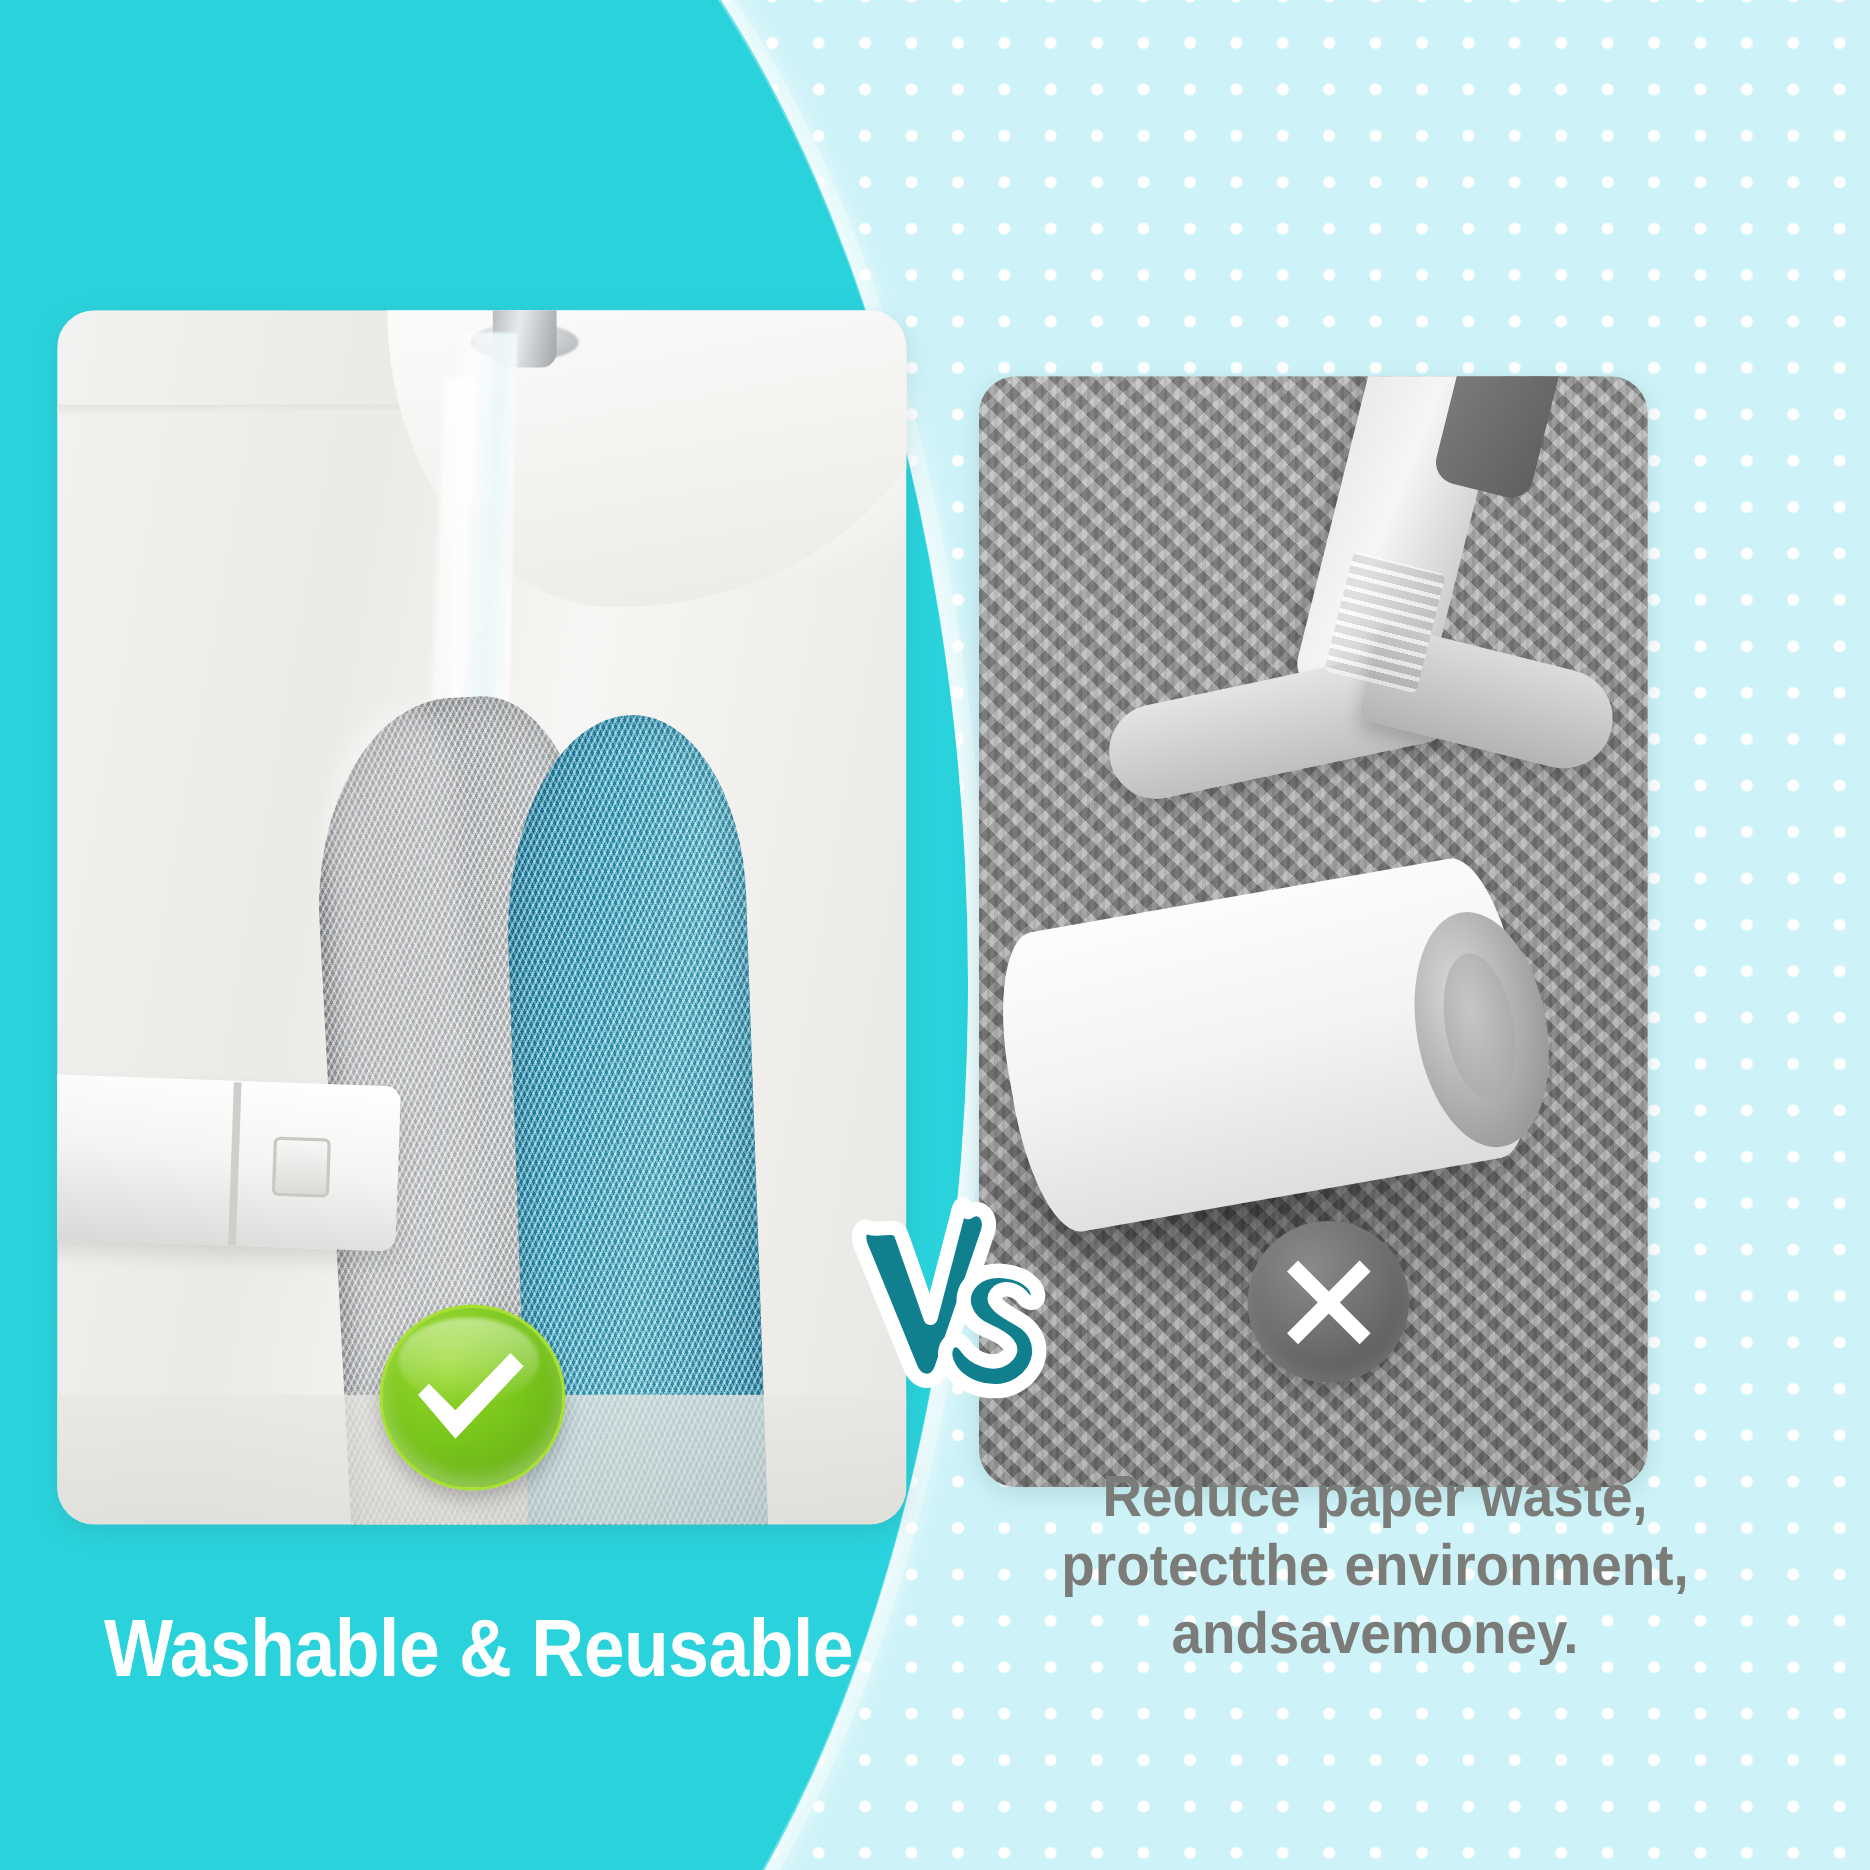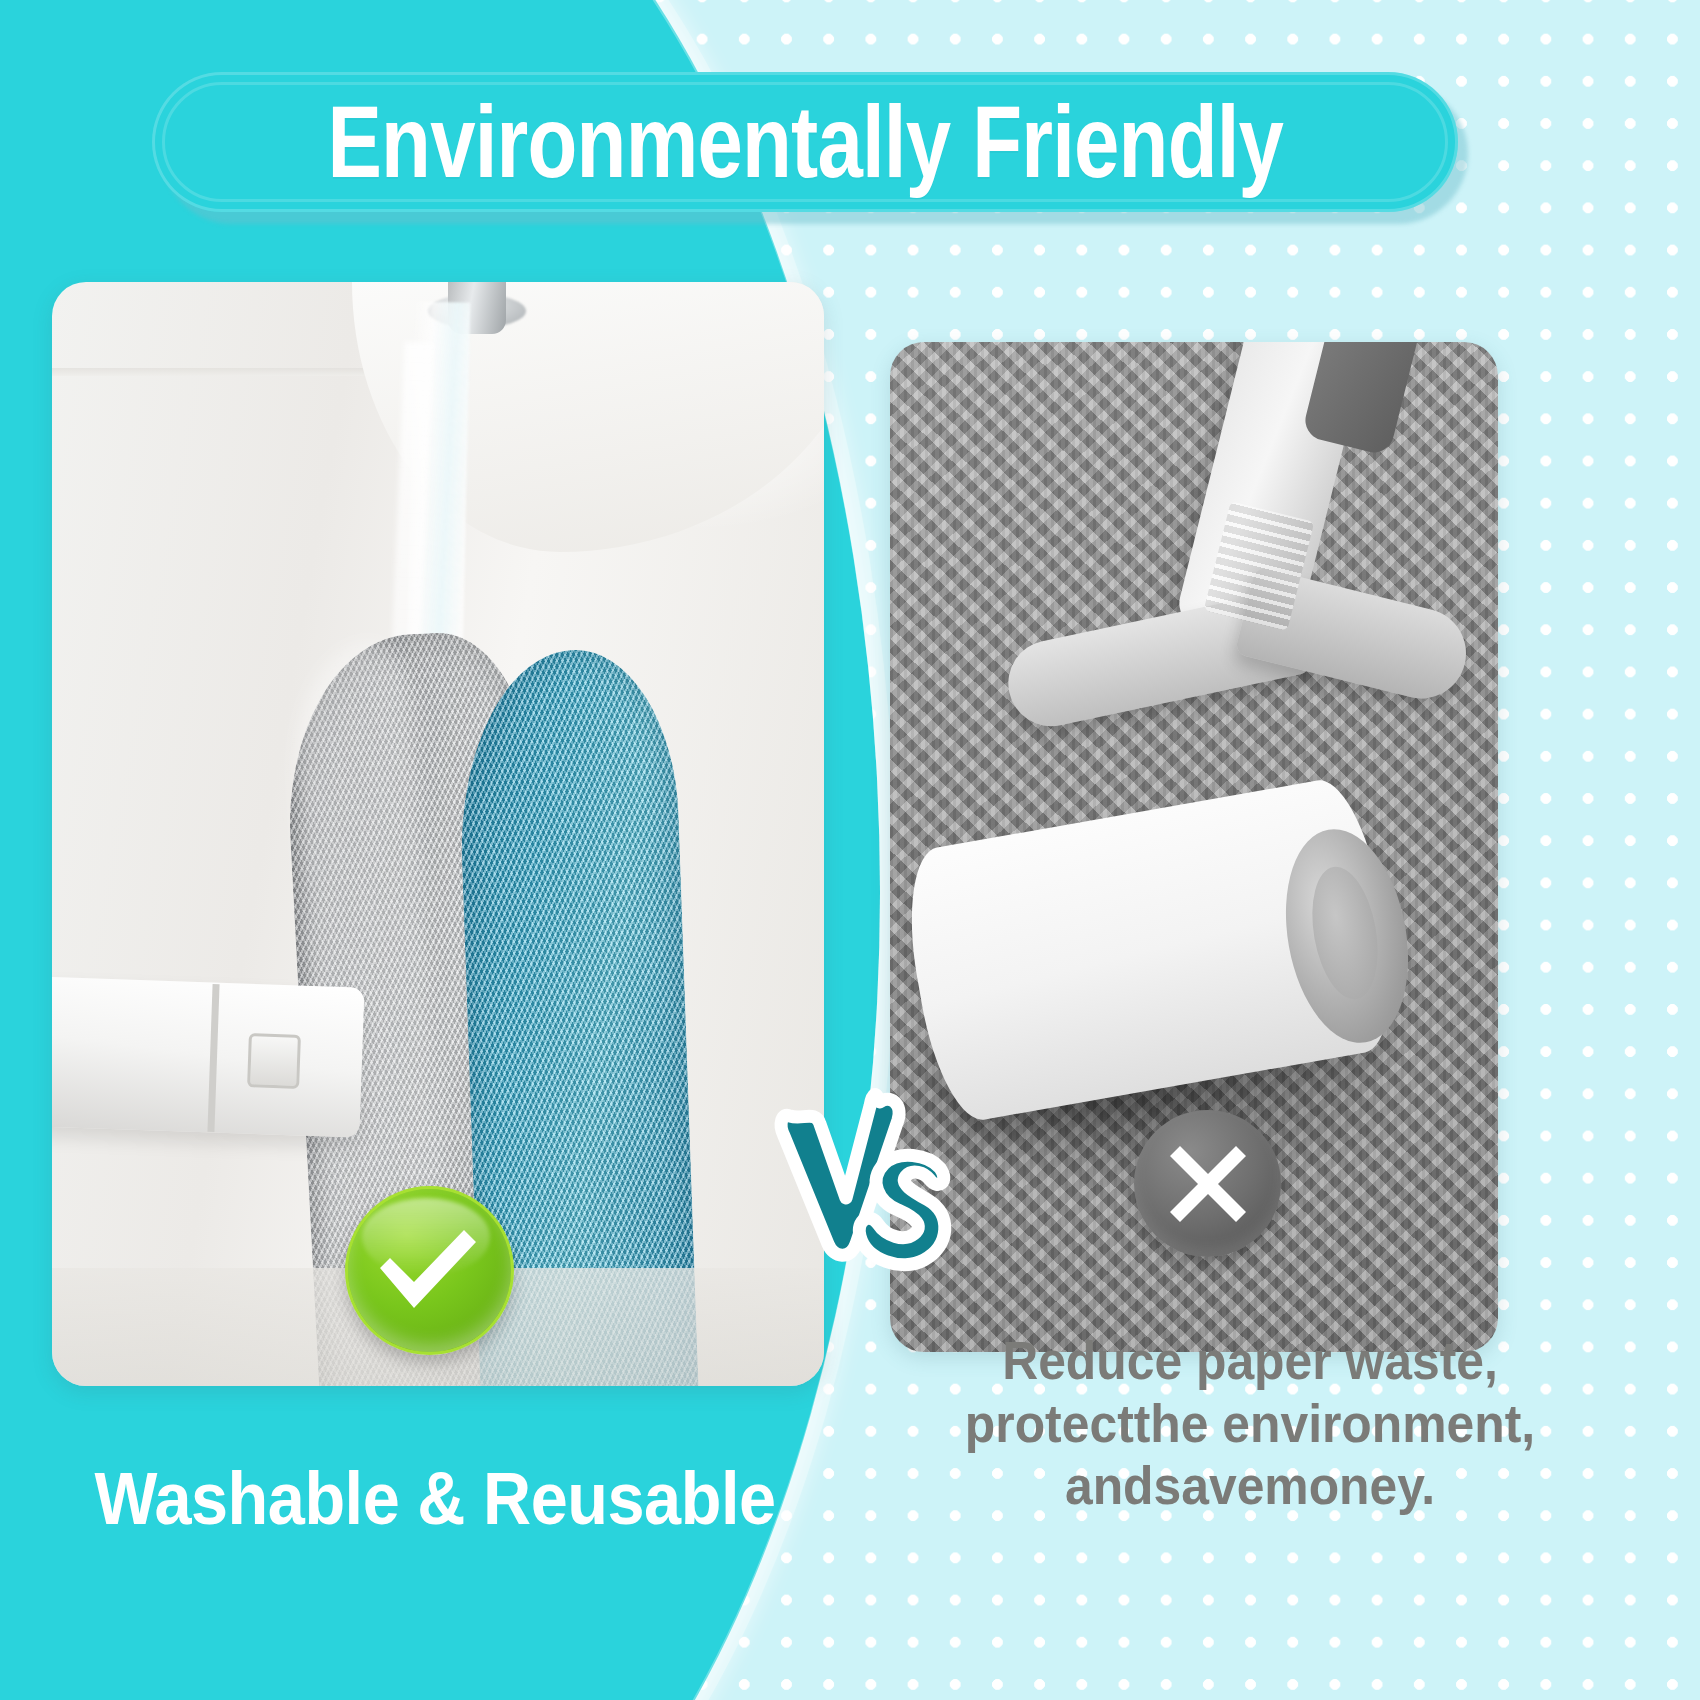--- a/index.html
+++ b/index.html
@@ -289,27 +289,20 @@
 </head>
 <body>
 
 <div id="stage">
 
   <div class="bg-light"></div>
   <div class="bg-dots"></div>
   <div class="bg-cyan"></div>
   <div class="bg-cyan-edge"></div>
 
-  <div class="banner-wrap">
-    <div class="banner-shadow"></div>
-    <div class="banner">
-      <div class="banner-inner-line"></div>
-      <div class="banner-title">Environmentally Friendly</div>
-    </div>
-  </div>
 
   <div class="photo photo-left">
     <div class="pl-bg"></div>
     <div class="pl-wallseam"></div>
     <div class="pl-sinkcurve"></div>
     <div class="pl-faucet-base"></div>
     <div class="pl-faucet"></div>
     <div class="pl-water"></div>
     <div class="pl-water2"></div>
     <div class="pl-pad-gray"></div>

